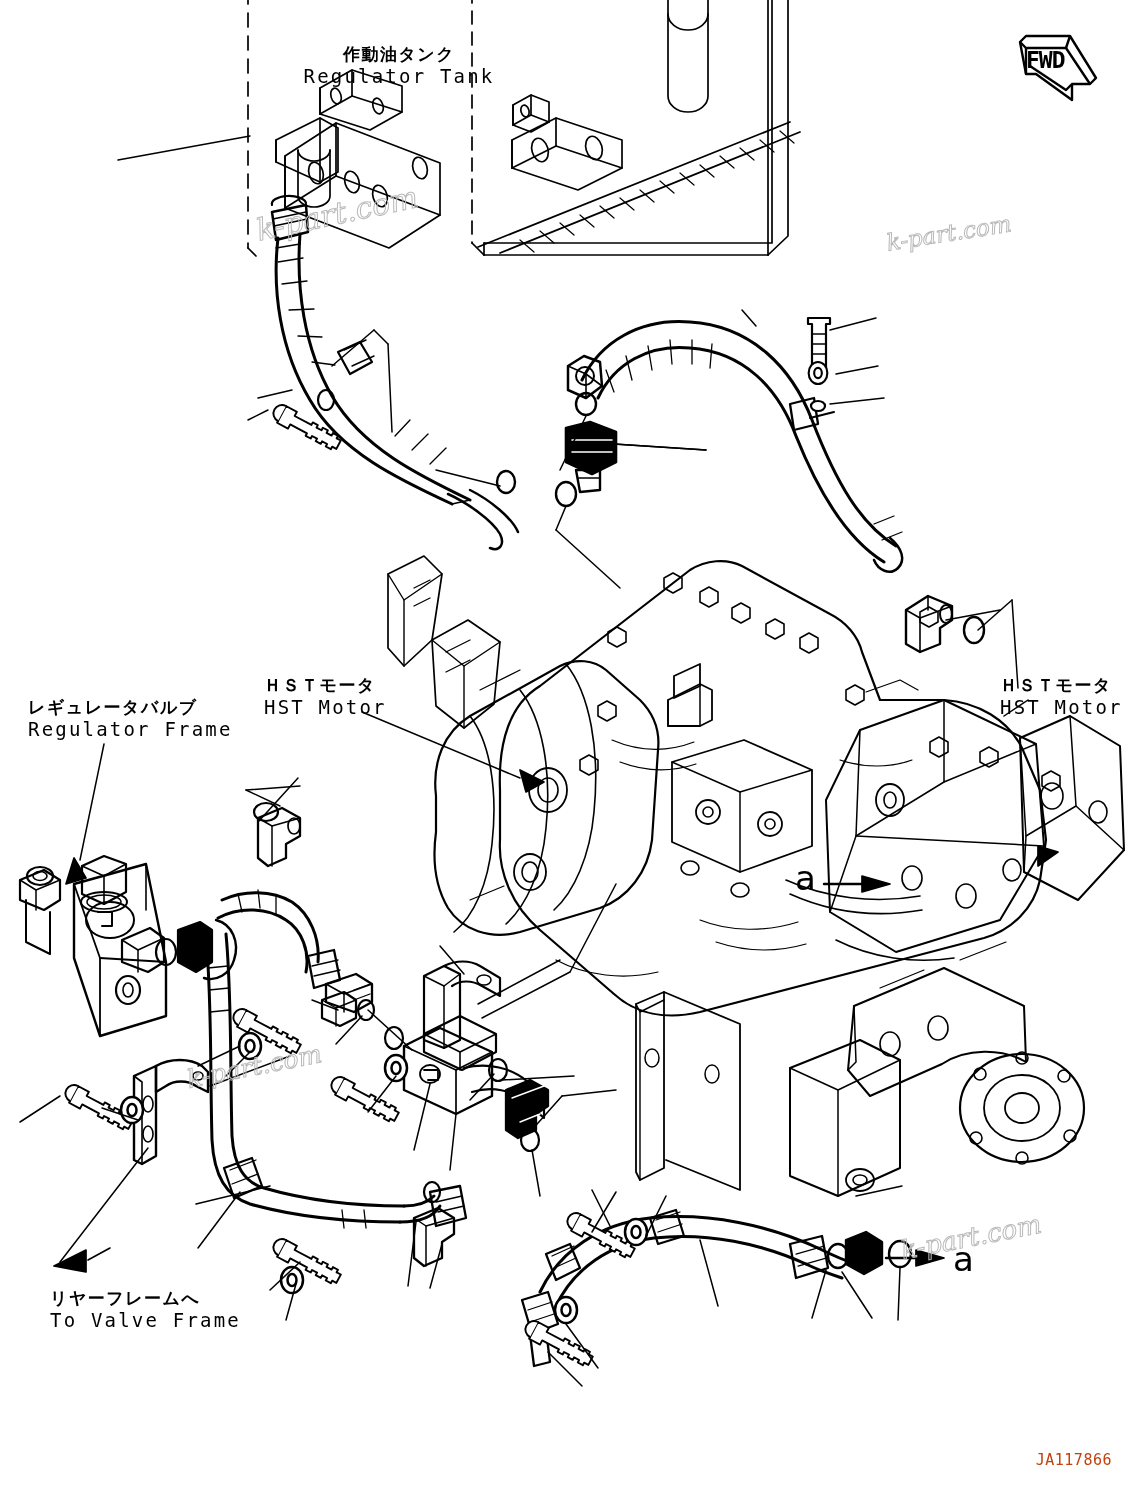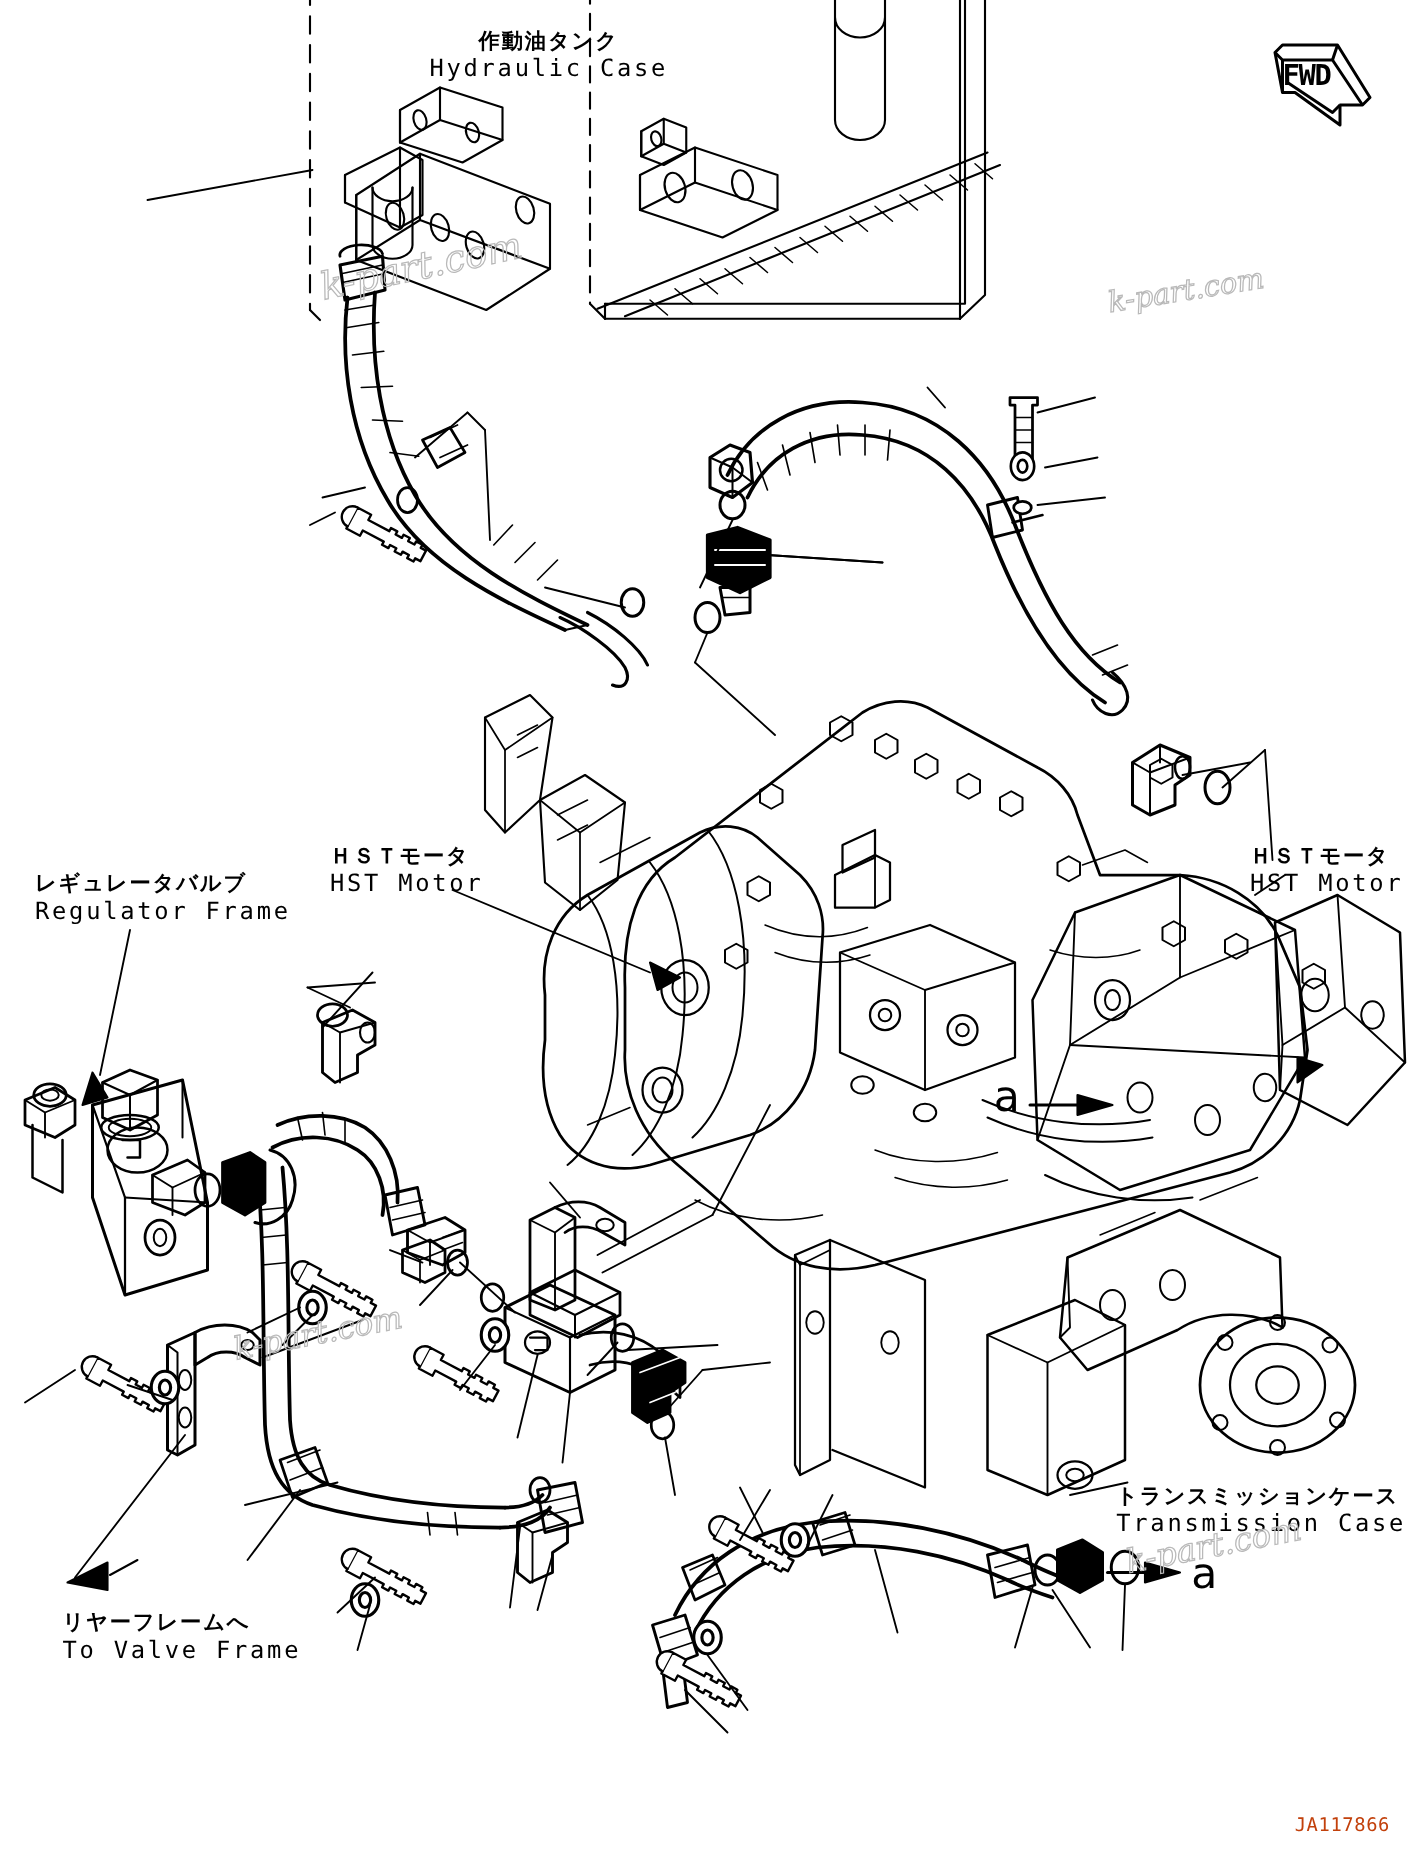--- a/index.html
+++ b/index.html
@@ -648,44 +648,40 @@
     <g fill="#fff" stroke="#000" stroke-width="2.4" stroke-linejoin="round">
       <path d="M8,12 L14,6 L58,6 L84,48 L78,54 L60,54 L60,70 L24,44 L14,44 Z"></path>
       <path d="M8,12 L14,18 L54,18 L78,54"></path>
       <path d="M14,18 L14,44"></path>
       <path d="M54,18 L58,6"></path>
       <path d="M60,54 L54,60 L18,36"></path>
     </g>
     <text x="14" y="38" font-family="DejaVu Sans Mono, monospace" font-size="23" font-weight="700" fill="#000" letter-spacing="-1">FWD</text>
   </svg>
 
-  <div class="label center" style="left:399px;top:24px;transform:translateX(-50%);margin-left:40px;">
+  <div class="label center" style="left:399px;top:45px;transform:translateX(-50%);">
     <div class="jp">作動油タンク</div>
-    <div class="en">Hydraulic Case</div>
+    <div class="en">Regulator Tank</div>
   </div>
 
   <div class="label" style="left:28px;top:698px;">
     <div class="jp">レギュレータバルブ</div>
     <div class="en">Regulator Frame</div>
   </div>
 
   <div class="label" style="left:264px;top:676px;">
     <div class="jp">ＨＳＴモータ</div>
     <div class="en">HST Motor</div>
   </div>
 
   <div class="label" style="left:1000px;top:676px;">
     <div class="jp">ＨＳＴモータ</div>
     <div class="en">HST Motor</div>
   </div>
 
-  <div class="label" style="left:893px;top:1188px;">
-    <div class="jp">トランスミッションケース</div>
-    <div class="en">Transmission Case</div>
-  </div>
 
   <div class="label" style="left:50px;top:1250px;margin-top:39px;">
     <div class="jp">リヤーフレームへ</div>
     <div class="en">To Valve Frame</div>
   </div>
 
   <div class="secmark" style="left:795px;top:861px;">a</div>
   <div class="secmark" style="left:953px;top:1242px;">a</div>
 
   <div class="wm" style="left:255px;top:196px;font-size:30px;transform:rotate(-12deg);">k-part.com</div>

